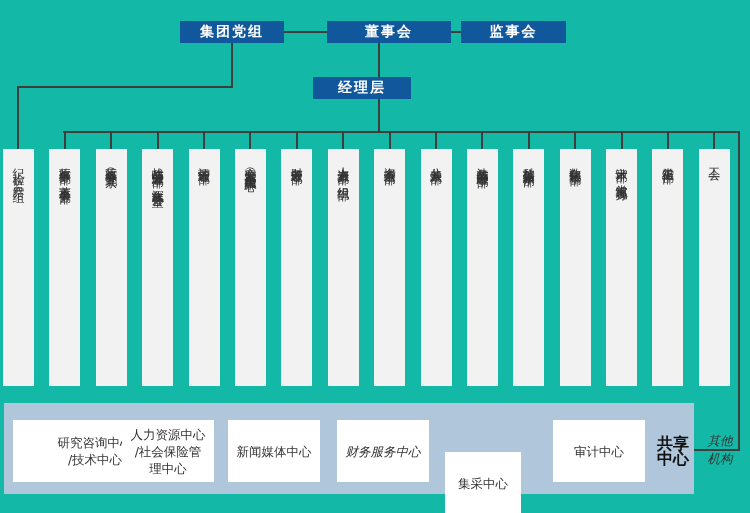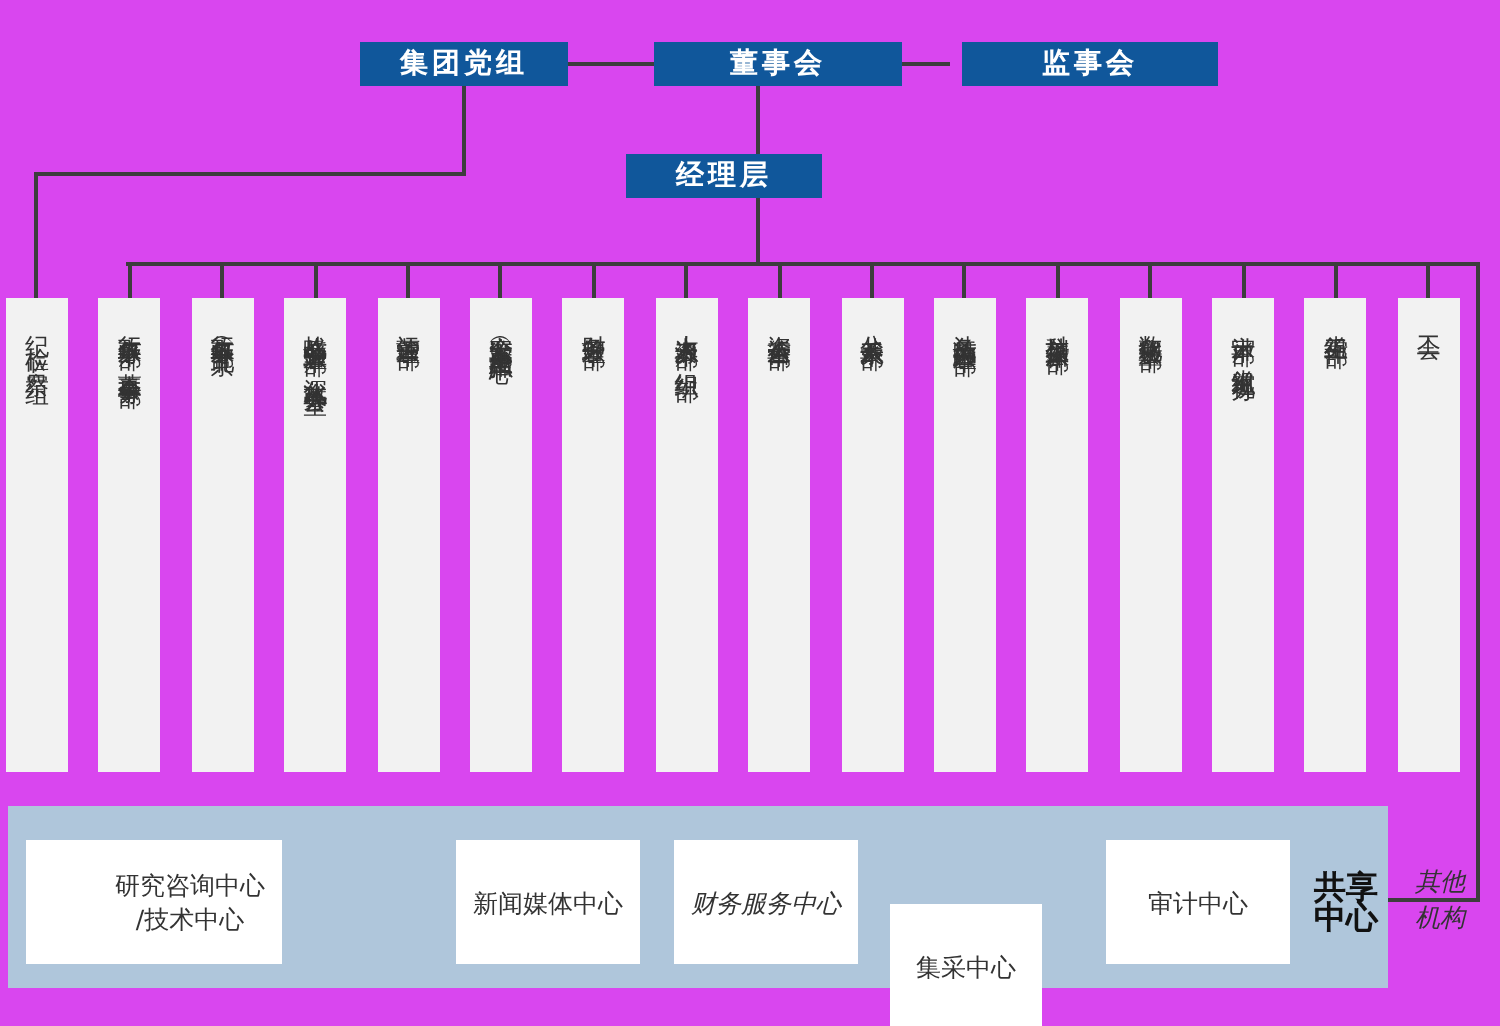--- a/index.html
+++ b/index.html
@@ -1,17 +1,17 @@
 <!DOCTYPE html>
 <html><head>
 <meta charset="utf-8">
 <style>
   html,body{margin:0;padding:0;background:#fff;}
   #canvas{
-    position:relative;width:750px;height:513px;background:#d946ef;
+    position:relative;width:750px;height:513px;background:#14b8a6;
     font-family:"DejaVu Sans","Liberation Sans",sans-serif;overflow:hidden;
   }
   
   .blue-box{
     position:absolute;height:22px;background:#10579B;color:#ffffff;
     font-size:14px;font-weight:bold;letter-spacing:2px;
     display:flex;align-items:center;justify-content:center;z-index:3;
   }
   
   .line{position:absolute;background:#3D3D3D;z-index:1;}
@@ -50,21 +50,21 @@
     font-size:12.5px;color:#333333;z-index:2;line-height:14px;font-style:italic;
   }
 </style>
 </head>
 <body>
 
 <div id="canvas">
 
   <div class="blue-box" style="left:180px;top:21px;width:104px;">集团党组</div>
   <div class="blue-box" style="left:327px;top:21px;width:124px;">董事会</div>
-  <div class="blue-box" style="left:481px;top:21px;width:128px;">监事会</div>
+  <div class="blue-box" style="left:461px;top:21px;width:105px;">监事会</div>
   <div class="blue-box" style="left:313px;top:77px;width:98px;">经理层</div>
 
   <div class="line" style="left:284px;top:31px;width:43px;height:2px;"></div>
   <div class="line" style="left:432px;top:31px;width:43px;height:2px;"></div>
   <div class="line" style="left:378px;top:43px;width:2px;height:34px;"></div>
   <div class="line" style="left:378px;top:99px;width:2px;height:33px;"></div>
   <div class="line" style="left:231px;top:43px;width:2px;height:45px;"></div>
   <div class="line" style="left:17px;top:86px;width:216px;height:2px;"></div>
   <div class="line" style="left:17px;top:86px;width:2px;height:64px;"></div>
   <div class="line" style="left:63px;top:131px;width:677px;height:2px;"></div>
@@ -173,20 +173,23 @@
         <div class="dept-box">
           <div class="vtext">工会</div>
         </div>
       </div>
   </div>
 
   <div id="band"></div>
 
   <div class="center-box" style="left:13px;width:92px;padding-left:36px;">研究咨询中心
 /技术中心</div>
+  <div class="center-box" style="left:122px;width:92px;">人力资源中心
+/社会保险管
+理中心</div>
   <div class="center-box" style="left:228px;width:92px;">新闻媒体中心</div>
   <div class="center-box" style="left:337px;width:92px;font-style:italic;">财务服务中心</div>
   <div class="center-box" style="left:445px;width:76px;margin-top:32px;">集采中心</div>
   <div class="center-box" style="left:553px;width:92px;">审计中心</div>
 
   <div id="shared-center-label">共享
 中心</div>
 
   <div class="other-label" style="top:434px;">其他</div>
   <div class="other-label" style="top:452px;">机构</div>

